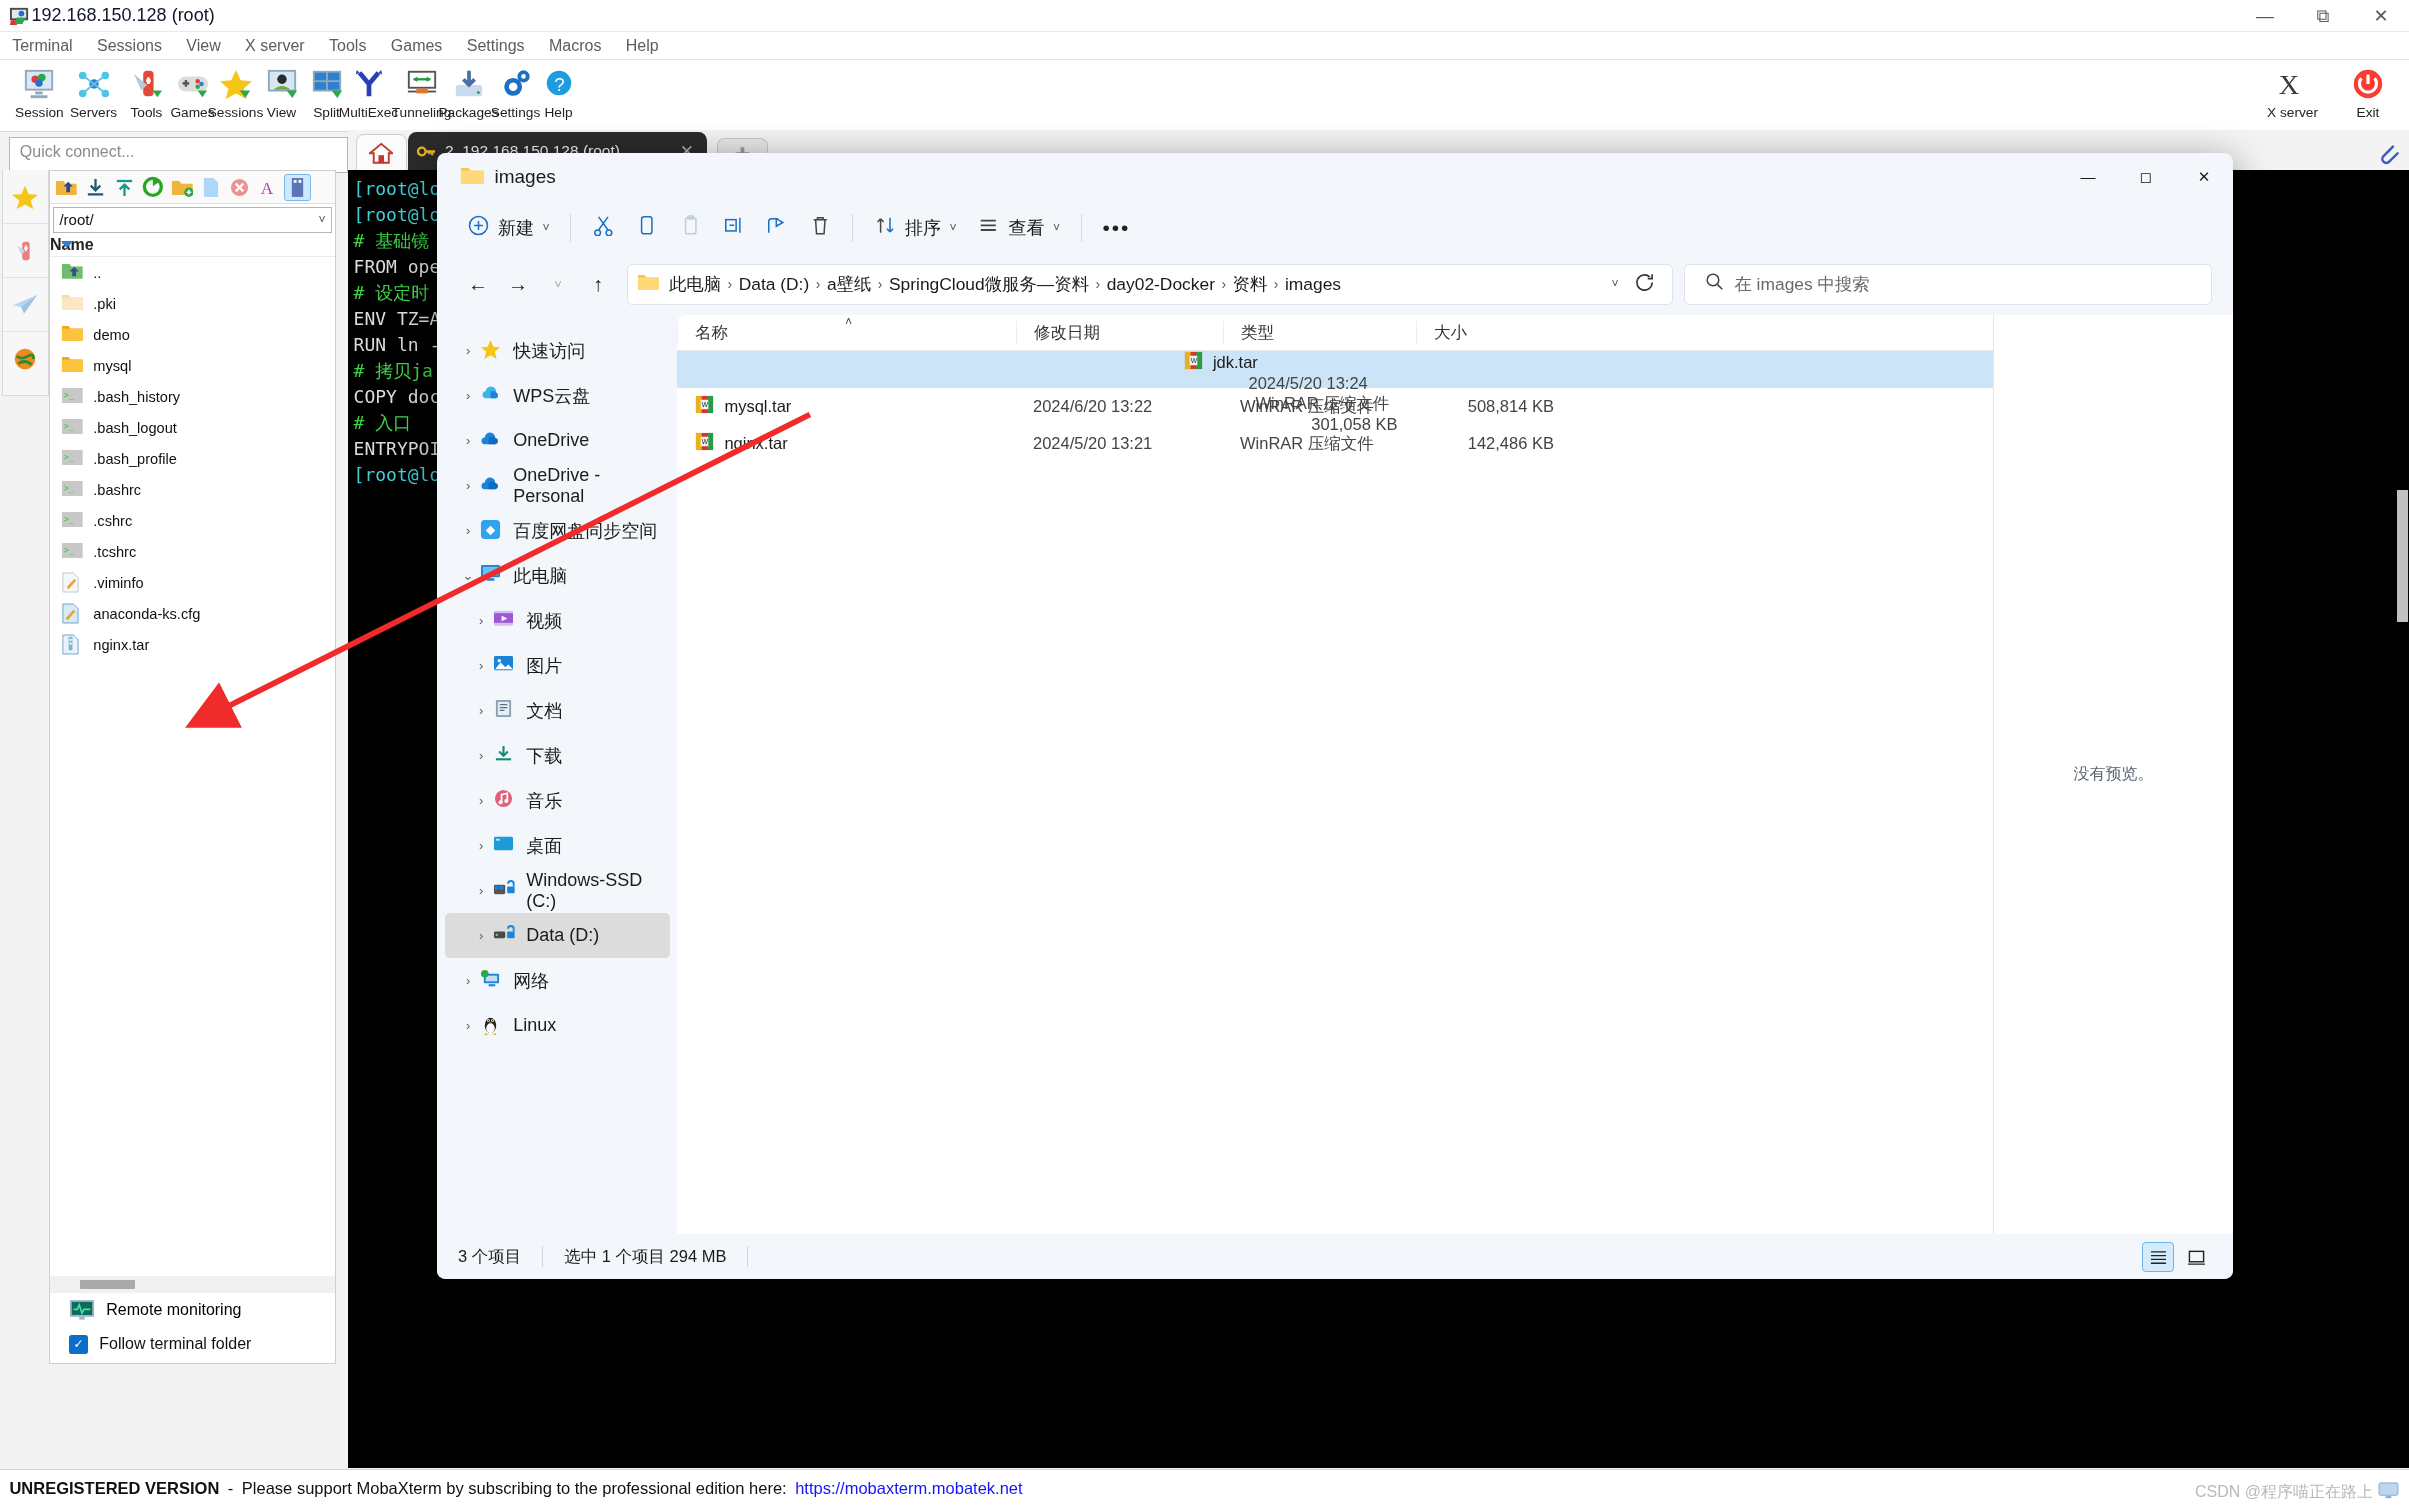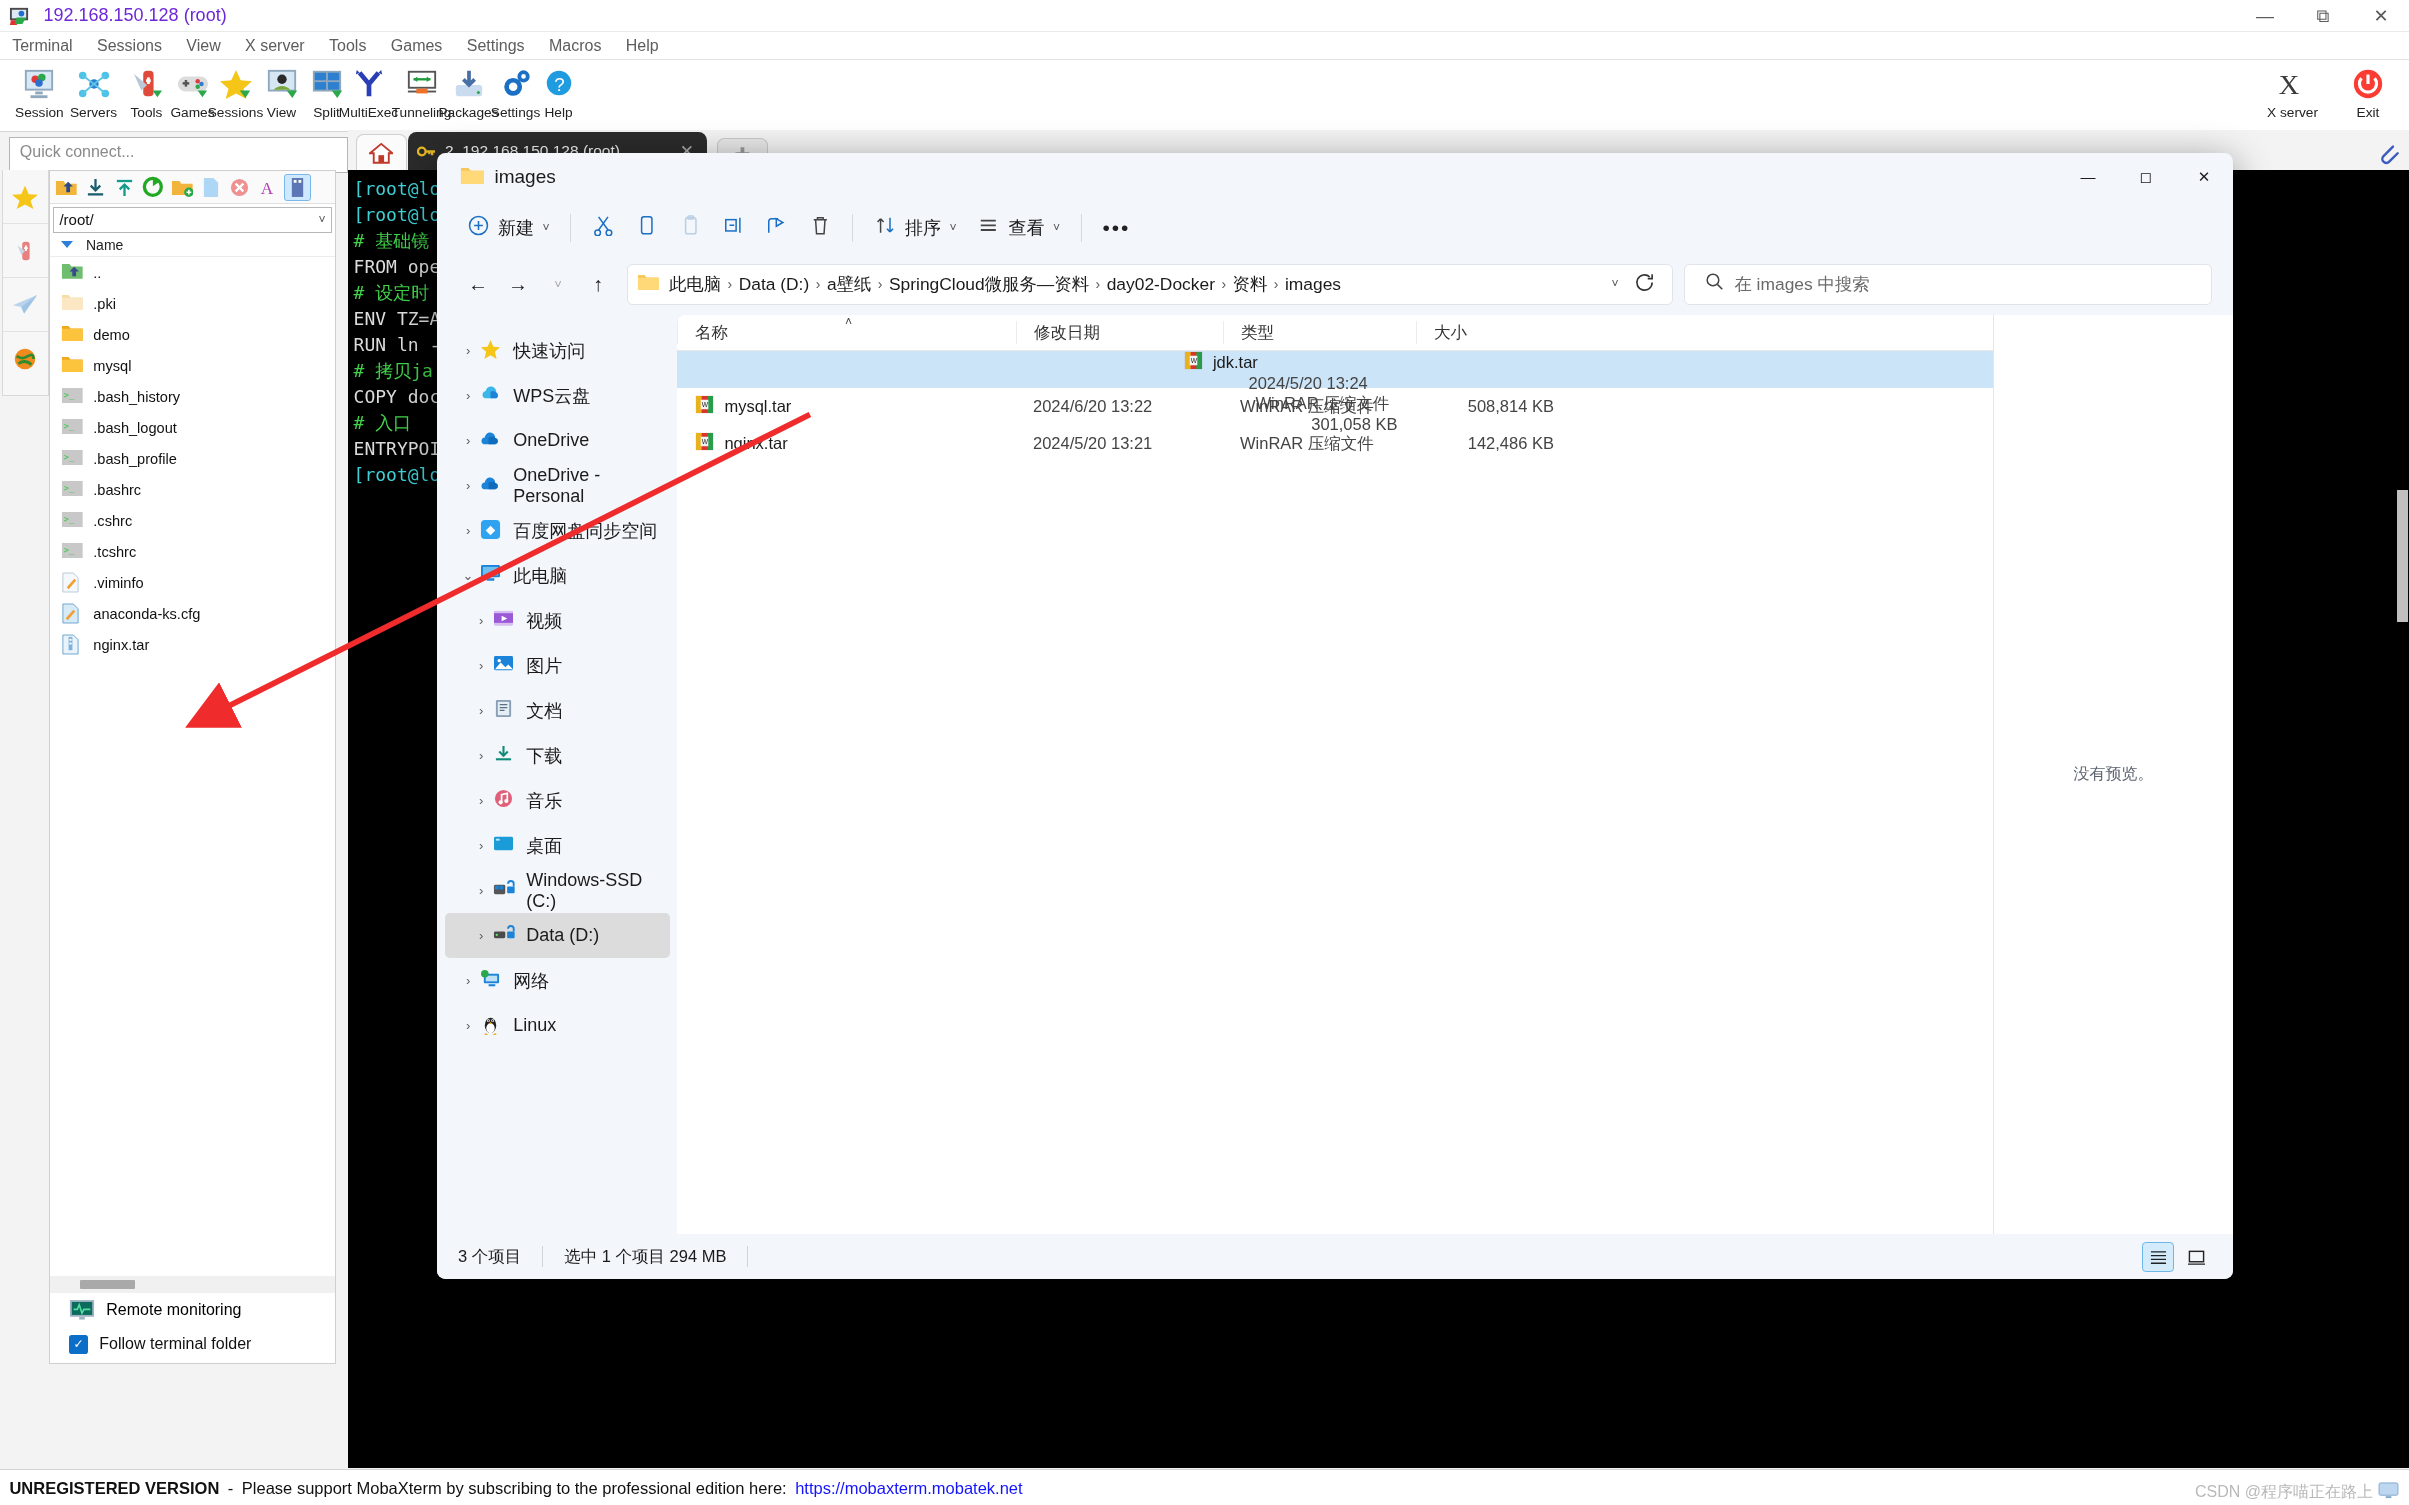--- a/index.html
+++ b/index.html
@@ -14,21 +14,21 @@
     position: absolute; left:0; top:0; width:2410px; height:1506px;
     background: #f3f3f3;
   }
   .titlebar {
     position:absolute; left:0; top:0; width:2410px; height:32px;
     background:#ffffff; display:flex; align-items:center;
     border-bottom:0.9px solid #eaeaea;
   }
   .titlebar .tb-icon { margin-left:8.5px; width:21px; height:21px; position:relative; }
   .titlebar .tb-title {
-    margin-left:14px; font-size:18px; color:#6d28d9;
+    margin-left:2px; font-size:18px; color:#0f172a;
   }
   .wincontrols { position:absolute; right:0; top:0; height:32px; display:flex; }
   .wincontrols div {
     width:58px; height:32px; display:flex; align-items:center; justify-content:center;
     color:#5a5a5a; font-size:18px;
   }
 
   .menubar {
     position:absolute; left:0; top:32px; width:2410px; height:28px;
     background:#ffffff; display:flex; align-items:center;
@@ -80,22 +80,22 @@
     width:27px; height:27px; display:flex; align-items:center; justify-content:center;
     margin-right:1.9px; border-radius:2.8px;
   }
   .sftp-toolbar .ic.sel { background:#cde8ff; border:0.9px solid #79b8e8; }
   .pathbox {
     margin:2.8px 2.8px 0 2.8px; height:26px; border:0.9px solid #b7b7b7; background:#fff;
     display:flex; align-items:center; padding:0 5.6px; font-size:15px; color:#111;
     justify-content:space-between;
   }
   .colhdr {
-    height:24.5px; display:flex; align-items:center; font-size:14px; color:#222;
-    padding-left:36px; border-bottom:0.9px solid #ececec; position:relative;
+    height:24.5px; display:flex; align-items:center; font-size:16px; color:#222;
+    border-bottom:0.9px solid #ececec; position:relative;font-weight:bold;
   }
   .colhdr .sortarrow { position:absolute; left:11.3px; top:8.5px;
      width:0;height:0;border-left:6.6px solid transparent;border-right:6.6px solid transparent;border-top:7.5px solid #2e7dd7;}
   .frow {
     height:31px; display:flex; align-items:center; font-size:14.6px; color:#111;
     padding-left:11.3px;
   }
   .frow .fi { width:24.5px; height:21px; margin-right:7.5px; flex:0 0 auto; position:relative; }
   .hscroll {
     position:absolute; left:0; bottom:70px; width:285px; height:17px; background:#f0f0f0;

